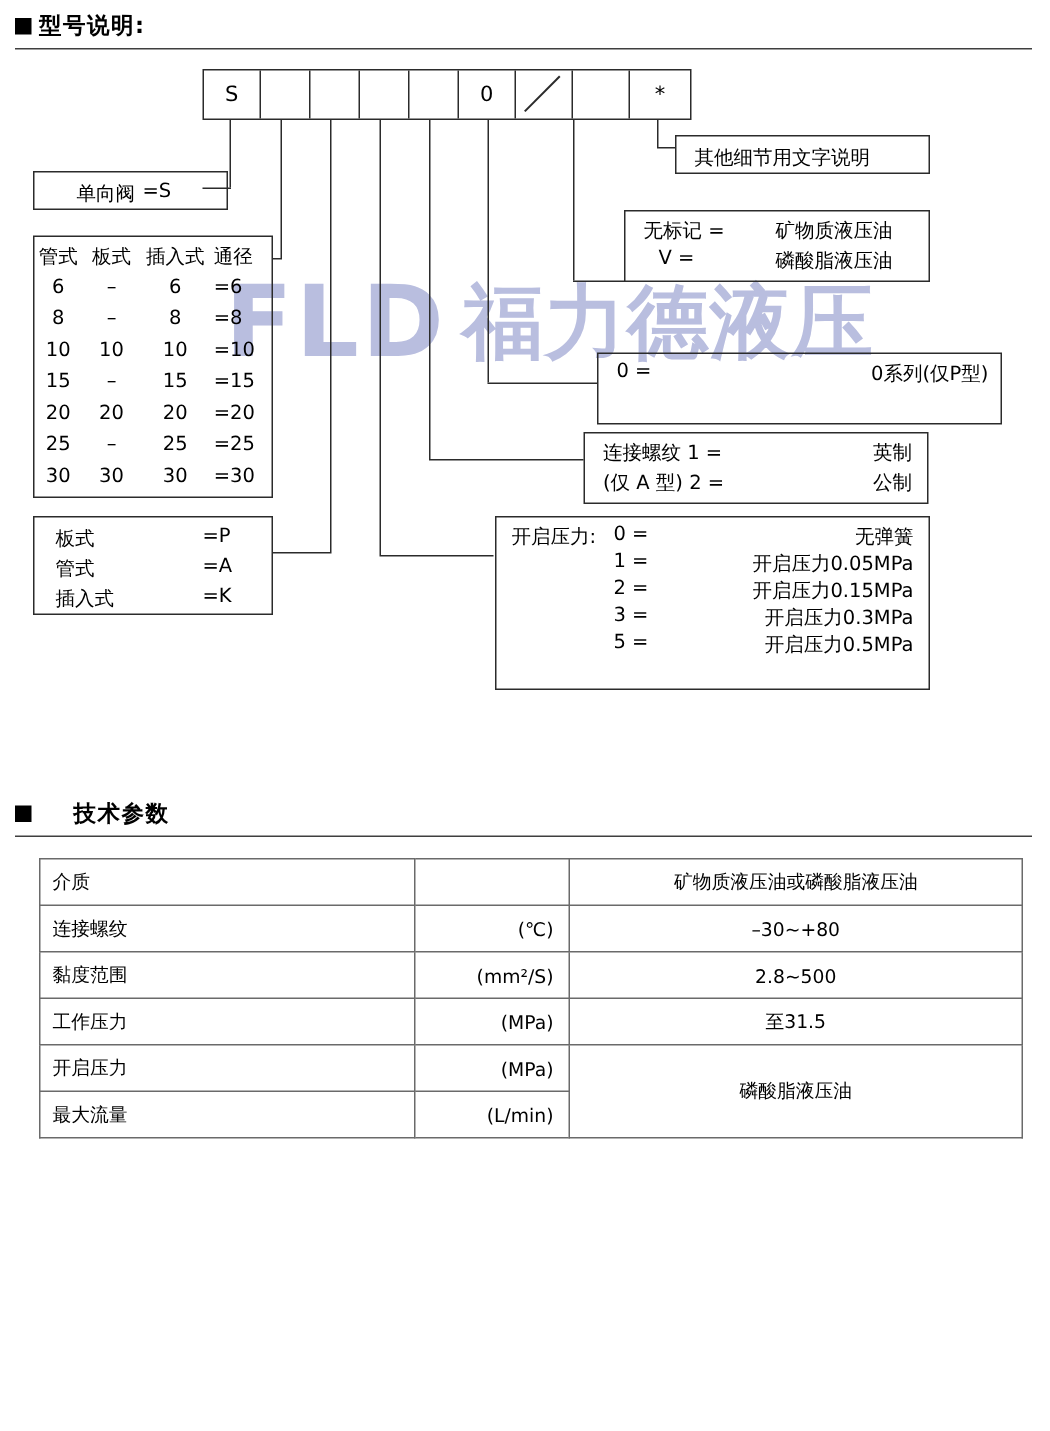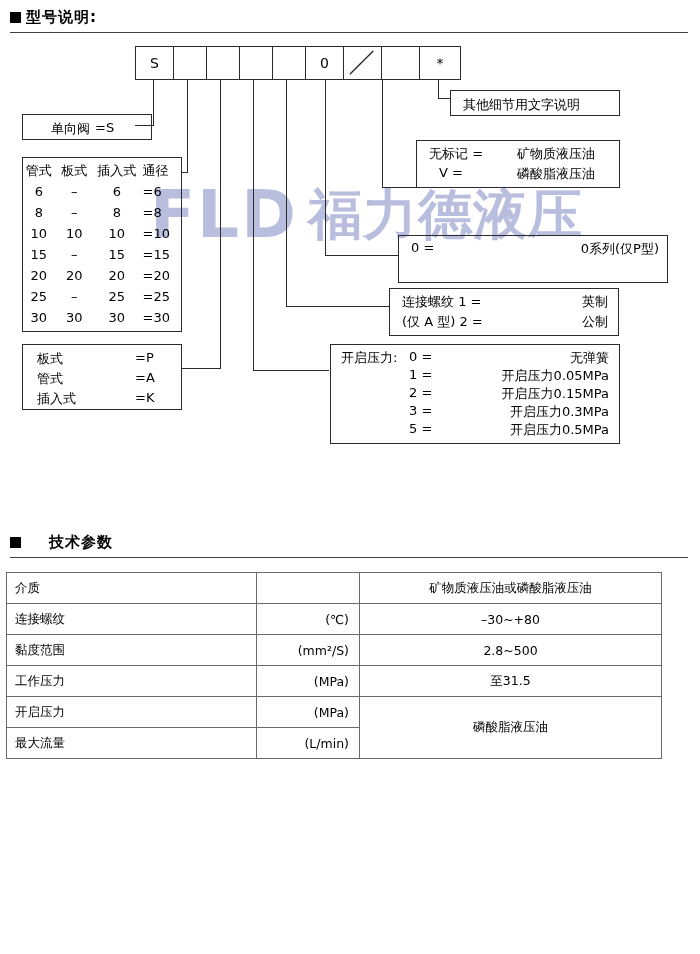--- a/index.html
+++ b/index.html
@@ -104,21 +104,21 @@
   }
   .sz-c1 { width: 34px; }
   .sz-c2 { width: 38px; }
   .sz-c3 { width: 48px; }
   .sz-c4 { width: 40px; text-align: left !important; padding-left: 2px; }
   .sz-head span { font-weight: normal; }
 
   
   #tech-table {
     position: absolute;
-    left: 6px;
+    left: 26px;
     top: 572px;
     width: 656px;
     border-collapse: collapse;
     table-layout: fixed;
     font-size: 12.5px;
   }
   #tech-table td {
     border: 1px solid #6a6a6a;
     height: 31px;
     padding: 0 8px;
@@ -300,21 +300,21 @@
   <span class="btxt" style="right:8px; top:4px;  font-size:13px;margin-left:48px;">0系列(仅P型)</span>
 </div>
 
 <div class="box above" style="left:389px; top:288px; width:230px; height:48px;">
   <span class="btxt" style="left:12px; top:4px;  font-size:13px;">连接螺纹 1 =</span>
   <span class="btxt" style="right:10px; top:4px; font-size:13px;">英制</span>
   <span class="btxt" style="left:12px; top:24px; font-size:13px;">(仅 A 型) 2 =</span>
   <span class="btxt" style="right:10px; top:24px;font-size:13px;">公制</span>
 </div>
 
-<div class="box above" style="left:330px; top:344px; width:290px; height:100px;">
+<div class="box above" style="left:330px; top:344px; width:290px; height:116px;">
   <span class="btxt" style="left:10px; top:4px;  font-size:13px;">开启压力:</span>
 
   <span class="btxt" style="left:78px; top:4px;  font-size:13px;">0 =</span>
   <span class="btxt" style="right:10px; top:4px; font-size:13px;">无弹簧</span>
 
   <span class="btxt" style="left:78px; top:22px; font-size:13px;">1 =</span>
   <span class="btxt" style="right:10px; top:22px;font-size:13px;">开启压力0.05MPa</span>
 
   <span class="btxt" style="left:78px; top:40px; font-size:13px;">2 =</span>
   <span class="btxt" style="right:10px; top:40px;font-size:13px;">开启压力0.15MPa</span>

